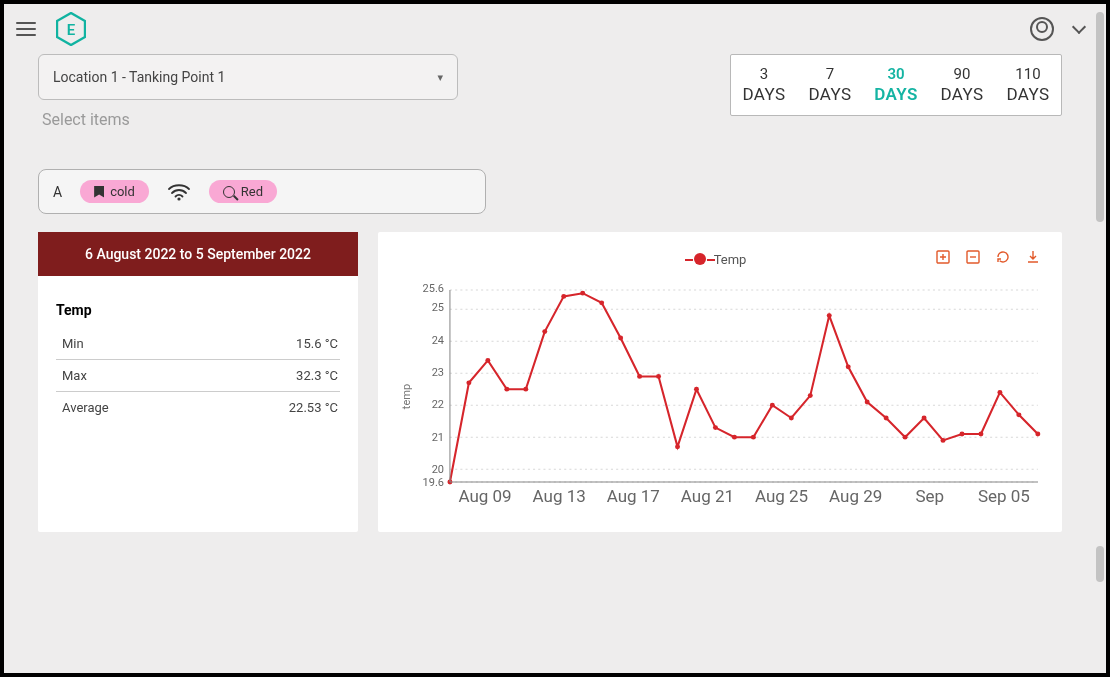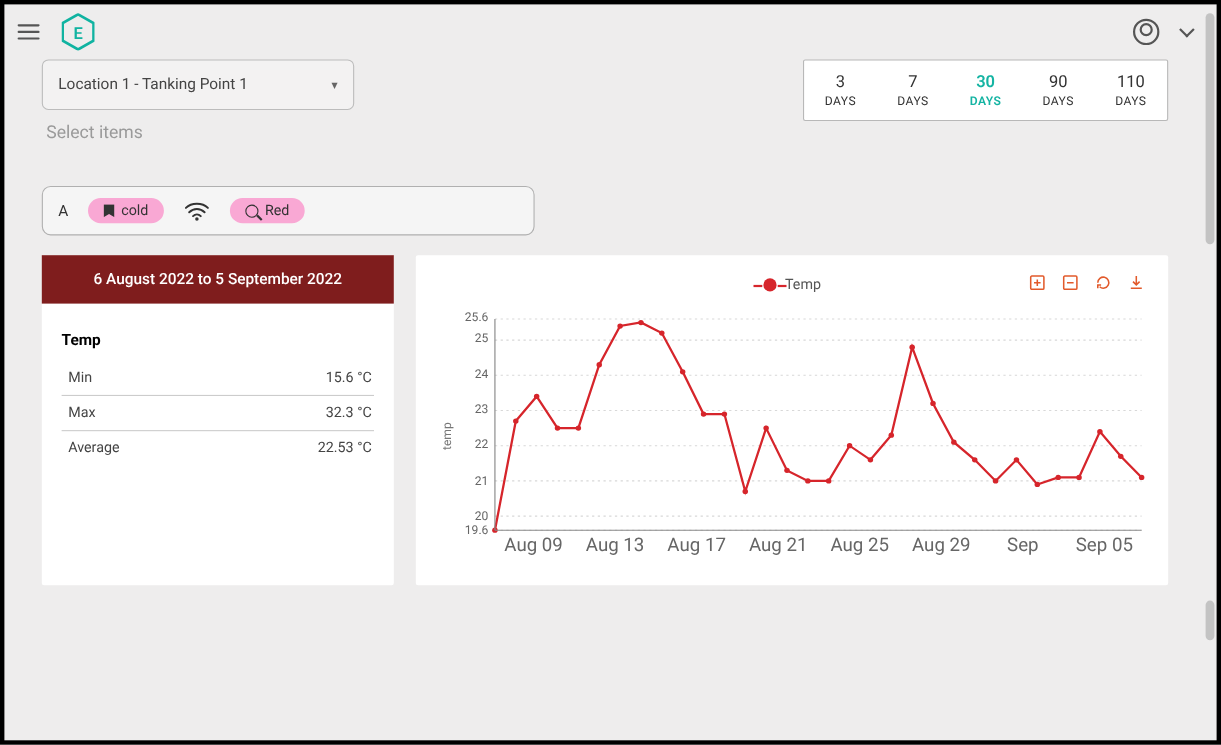--- a/index.html
+++ b/index.html
@@ -32,37 +32,37 @@
     .caret-wrap{ width:22px; height:22px; display:flex; align-items:center; justify-content:center; cursor:pointer; }
     .caret-down{ width:10px; height:10px; border-left:2px solid #555; border-bottom:2px solid #555; transform:rotate(-45deg); margin-top:-4px;}
 
     .content { padding:0 30px 0 34px; width:calc(100% - 14px); }
 
     h1.page-title{ font-size:32px; font-weight:500; color:#222; letter-spacing:.5px; margin:12px 0 34px 0; }
 
     .controls-row{ display:flex; align-items:flex-start; gap:30px; }
 
     .select-shell{
-      width:284px; border:1px solid #bcbcbc; border-radius:6px;
+      width:420px; border:1px solid #bcbcbc; border-radius:6px;
       background:#f3f2f2; padding:14px 14px; font-size:14px; color:#444;
       display:flex; align-items:center; justify-content:space-between; cursor:pointer;
     }
     .select-caret{ font-size:11px; color:#666; }
     .select-help{ font-size:16px; color:#9a9a9a; margin:10px 4px 0; }
 
     .range-picker{
       border:1px solid #b8b8b8; border-radius:2px; background:#fff;
       display:flex; margin-left:auto;
     }
     .range-item{
       width:66px; padding:10px 0; text-align:center; cursor:pointer;
       font-size:12px; color:#333; line-height:1.25;
     }
     .range-item .n{ font-size:15px; display:block; }
-    .range-item .d{ font-size:11px; letter-spacing:.4px; }
+    .range-item .d{ font-size:17px; letter-spacing:.4px; }
     .range-item.active{ color:#15b4a3; font-weight:600; }
 
     .sensor-card{
       margin-top:40px;
       width:448px;
       border:1px solid #b0b0b0; border-radius:8px; background:#f5f5f5;
       display:flex; align-items:center; gap:18px; padding:10px 14px;
     }
     .chip{
       background:#f9a8d4; border-radius:14px; padding:4px 14px;

